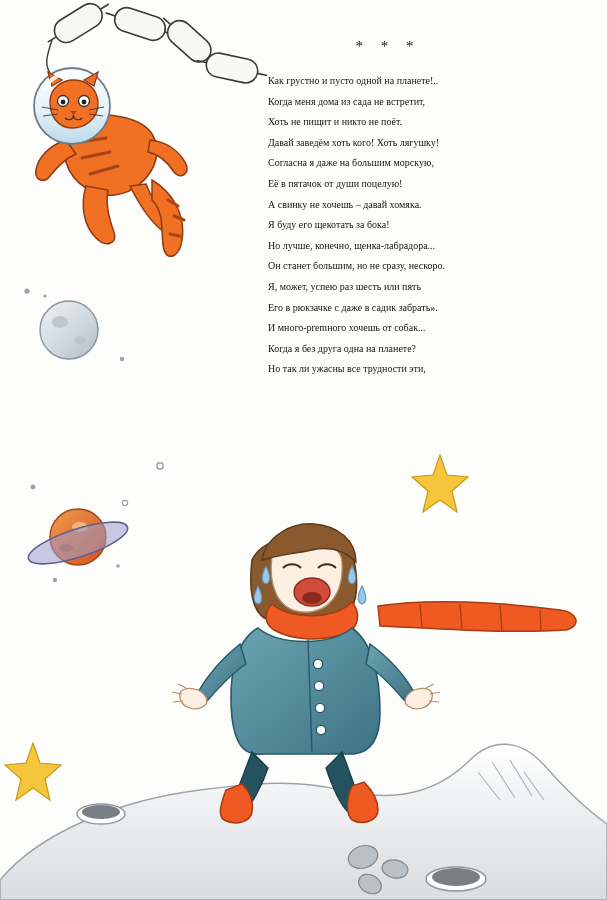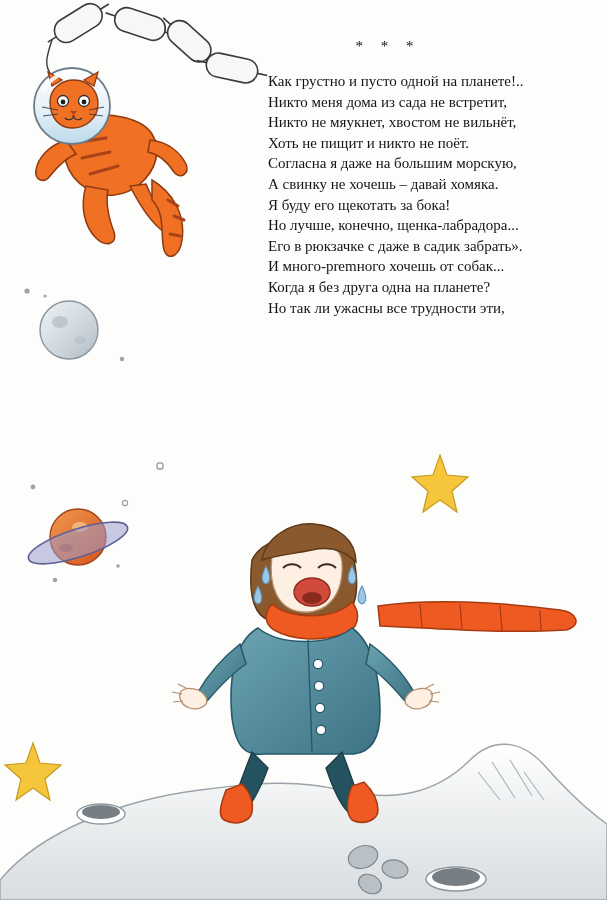--- a/index.html
+++ b/index.html
@@ -31,21 +31,21 @@
   }
   .poem-marker {
     font-size: 15px;
     letter-spacing: 7px;
     text-align: center;
     width: 120px;
     margin: 0 0 16px 60px;
     color: #111;
   }
   .poem-line {
-    font-size: 15px;
+    font-size: 10px;
     line-height: 20.6px;
     white-space: nowrap;
     color: #141414;
   }
 
   
   .art {
     position: absolute;
     inset: 0;
     pointer-events: none;
@@ -293,27 +293,30 @@
         <path d="M352 786 C 346 800, 346 814, 352 820 C 364 826, 378 820, 378 810
                  C 378 798, 370 788, 364 782 Z" fill="#ef5a22" stroke="#a63a10" stroke-width="1.5"></path>
       </g>
     </svg>
   </div>
 
   <div class="poem">
     <div class="poem-marker">* * *</div>
     <div class="poem-body">
       <div class="poem-line">Как грустно и пусто одной на планете!..</div>
-      <div class="poem-line">Никто меня дома из сада не встретит,</div>
-      <div class="poem-line">Никто не мяукнет, хвостом не вильнёт,</div>
+      <div class="poem-line">Когда меня дома из сада не встретит,</div>
       <div class="poem-line">Хоть не пищит и никто не поёт.</div>
+      <div class="poem-line">Давай заведём хоть кого! Хоть лягушку!</div>
       <div class="poem-line">Согласна я даже на большим морскую,</div>
+      <div class="poem-line">Её в пятачок от души поцелую!</div>
       <div class="poem-line">А свинку не хочешь – давай хомяка.</div>
       <div class="poem-line">Я буду его щекотать за бока!</div>
       <div class="poem-line">Но лучше, конечно, щенка-лабрадора...</div>
+      <div class="poem-line">Он станет большим, но не сразу, нескоро.</div>
+      <div class="poem-line">Я, может, успею раз шесть или пять</div>
       <div class="poem-line">Его в рюкзачке с даже в садик забрать».</div>
       <div class="poem-line">И много-premного хочешь от собак...</div>
       <div class="poem-line">Когда я без друга одна на планете?</div>
       <div class="poem-line">Но так ли ужасны все трудности эти,</div>
     </div>
   </div>
 
 </div>
 
 </body></html>

